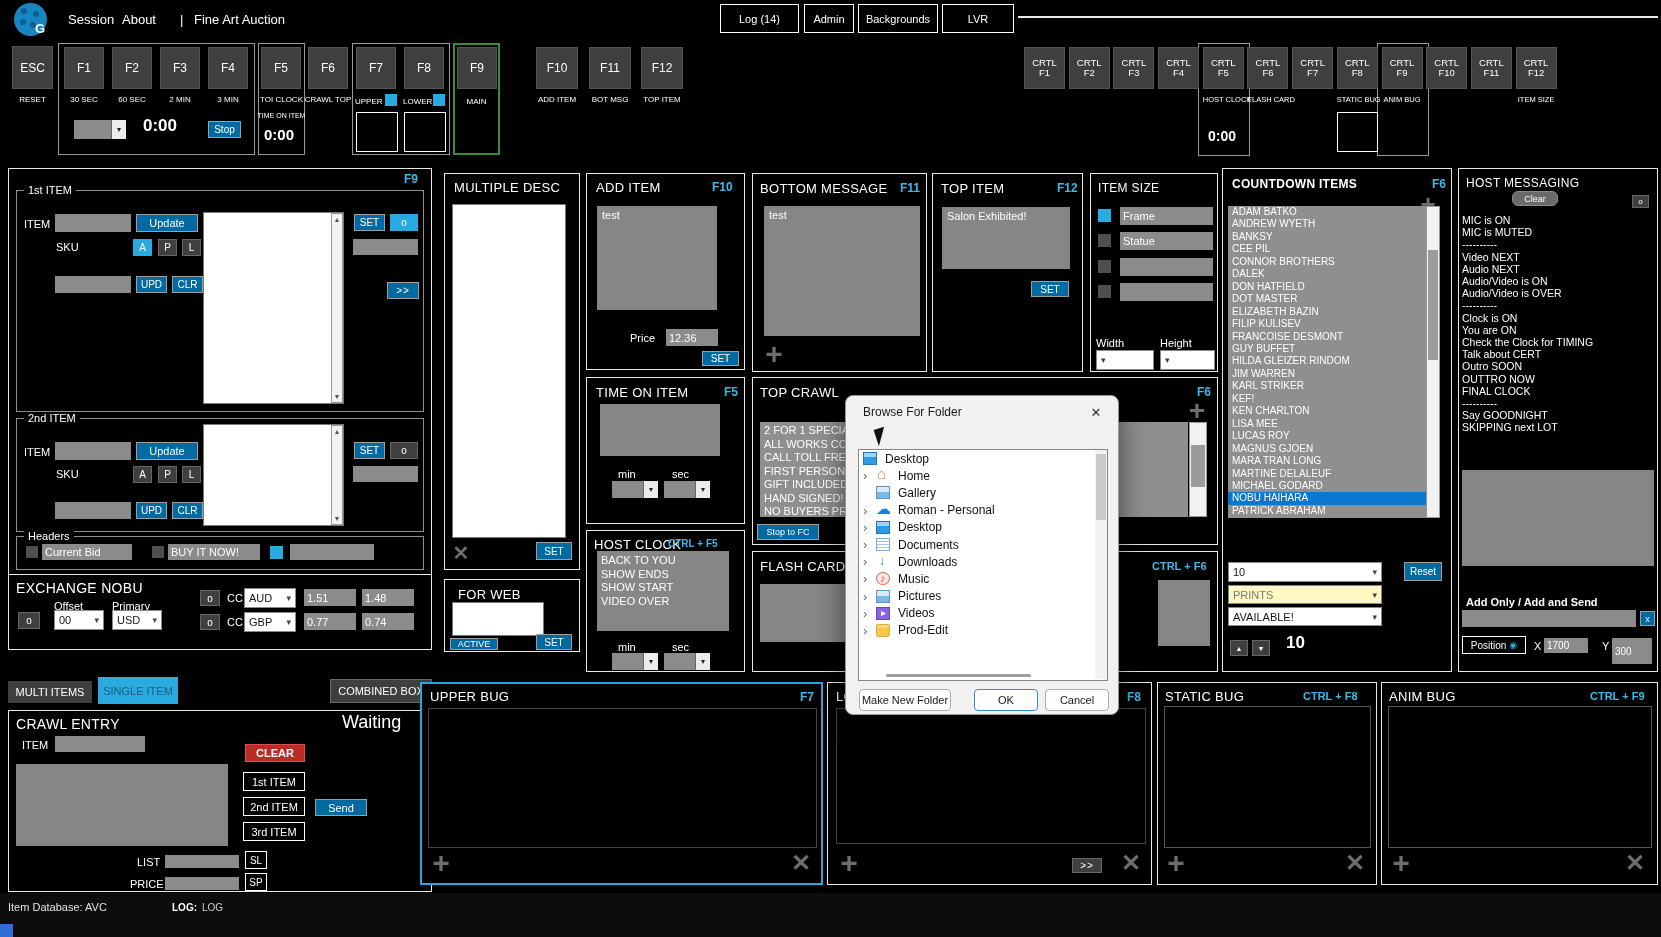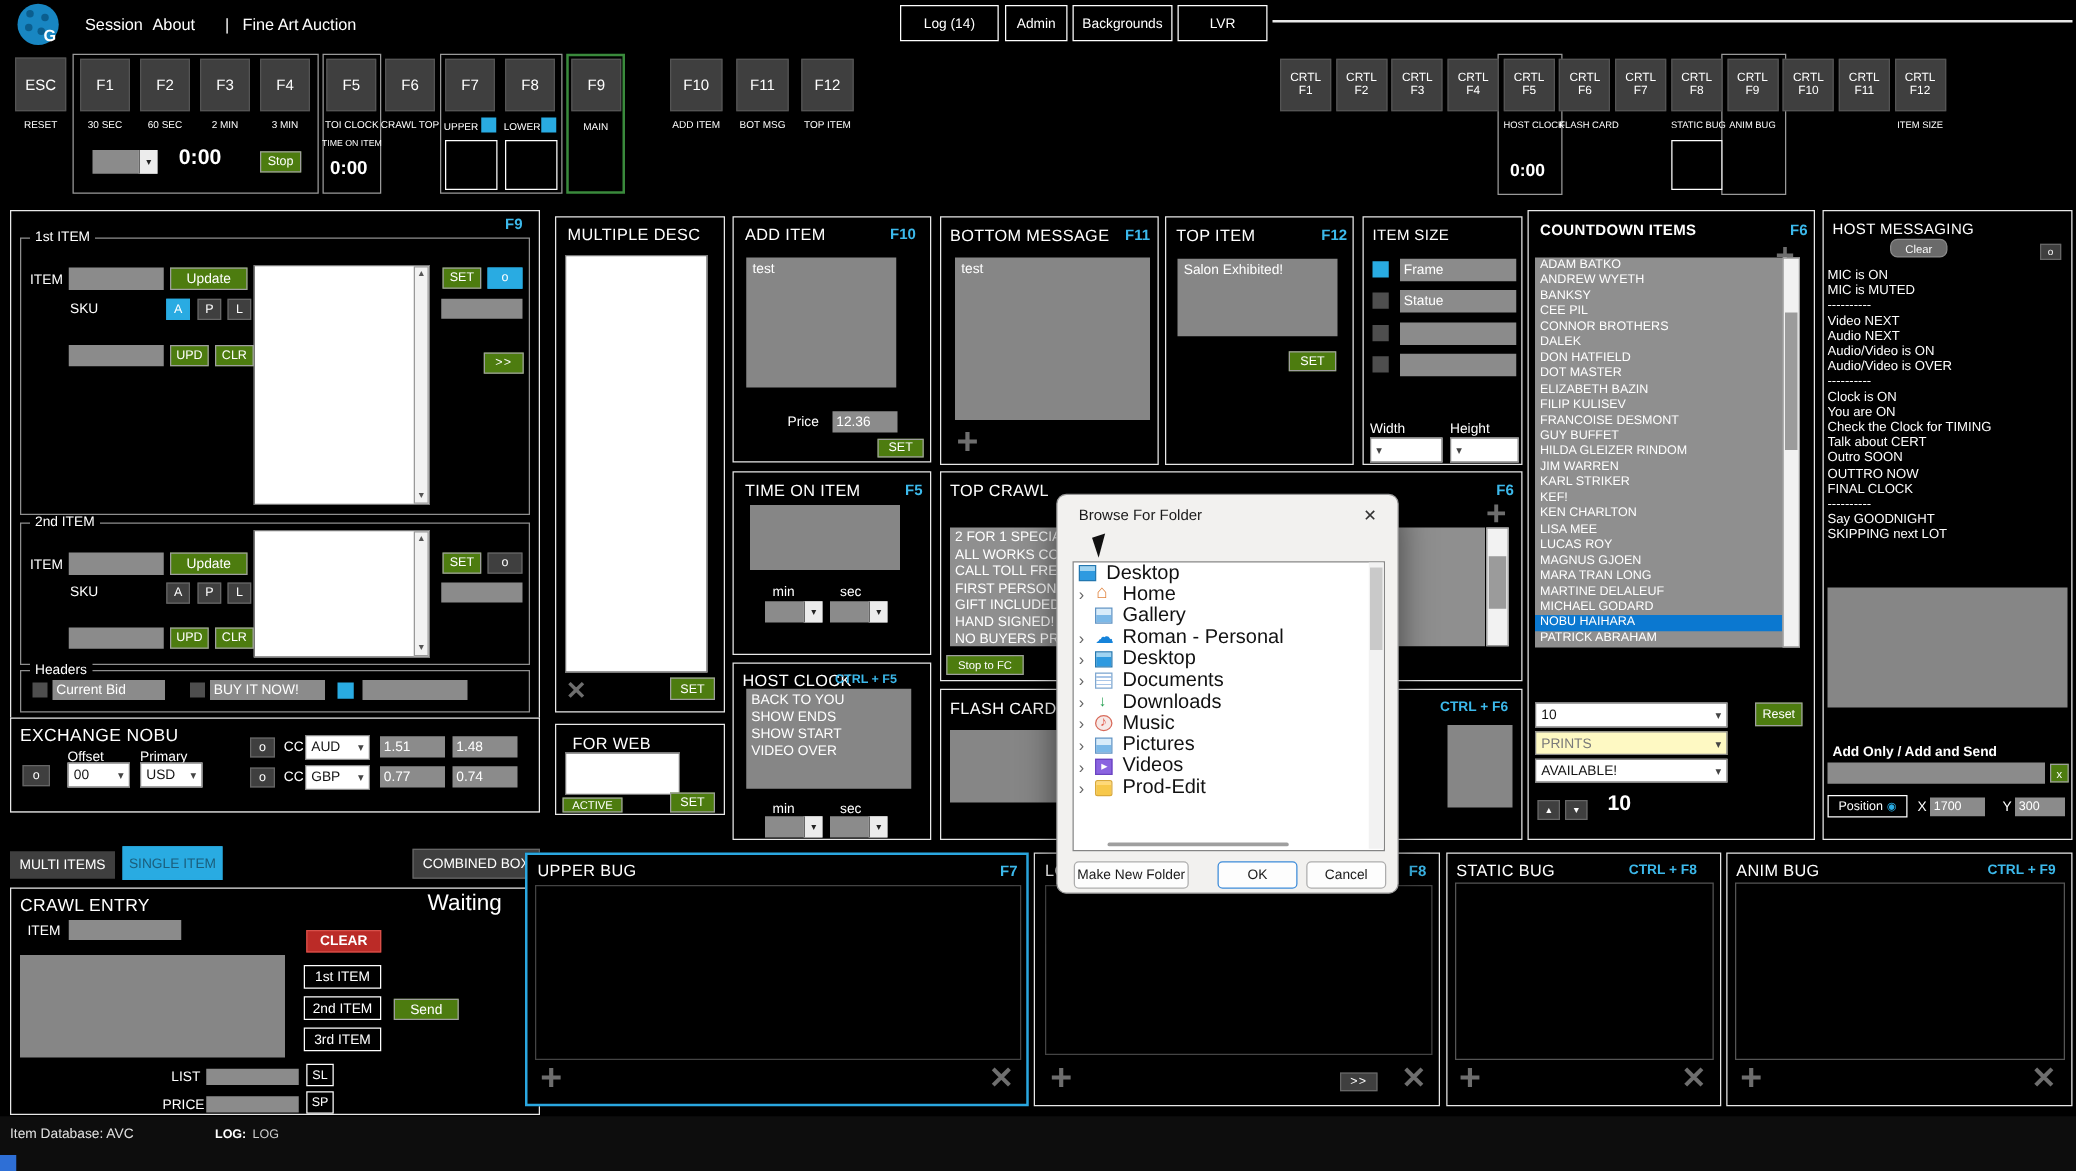--- a/index.html
+++ b/index.html
@@ -3,21 +3,21 @@
 <meta charset="utf-8">
 <style>
   html,body{margin:0;padding:0;background:#000;}
   body{width:1661px;height:937px;position:relative;overflow:hidden;
        font-family:"Liberation Sans",sans-serif;-webkit-font-smoothing:antialiased;}
   .abs{position:absolute;}
   .panel{position:absolute;border:1px solid #e8e8e8;background:#000;box-sizing:border-box;}
   .ptitle{position:absolute;color:#fff;font-size:13px;white-space:nowrap;letter-spacing:.3px;}
   .cy{position:absolute;color:#3cb9eb;font-size:12px;font-weight:bold;white-space:nowrap;}
   .lbl{position:absolute;color:#fff;font-size:11px;white-space:nowrap;}
-  .btn{position:absolute;background:#4d7c0f;border:1px solid #9e9e9e;color:#fff;font-size:10px;
+  .btn{position:absolute;background:#0369a1;border:1px solid #9e9e9e;color:#fff;font-size:10px;
        display:flex;align-items:center;justify-content:center;box-sizing:border-box;white-space:nowrap;}
   .btn.dark{background:#3f3f3f;border-color:#666;}
   .btn.cyanbg{background:#29abe2;border-color:#29abe2;}
   .btn.red{background:#bb2b27;border-color:#d8504a;font-weight:bold;font-size:11px;}
   .btn.outline{background:#000;border:1px solid #fff;font-size:11px;}
   .btn.pill{border-radius:6px;font-size:9px;background:#6a6a6a;border-color:#8a8a8a;}
   .fkey{position:absolute;background:#3f3f3f;border:1px solid #545454;color:#fff;font-size:12px;
         display:flex;align-items:center;justify-content:center;box-sizing:border-box;}
   .fgroup{position:absolute;border:1px solid #9a9a9a;box-sizing:border-box;}
   .fgroup.green{border:2px solid #3a8a3c;}
@@ -51,21 +51,21 @@
   .gtext{color:#fff;font-size:11px;padding:3px 5px;position:absolute;}
   
   .dlg{position:absolute;left:845px;top:395px;width:272px;height:318px;background:#f2f1ef;
        border:1px solid #979797;border-radius:8px;box-shadow:0 10px 28px rgba(0,0,0,.55);z-index:50;}
   .dlg-title{position:absolute;left:17px;top:9px;font-size:12px;color:#1a1a1a;}
   .dlg-x{position:absolute;right:13px;top:7px;font-size:13px;color:#333;width:18px;height:18px;
          display:flex;align-items:center;justify-content:center;}
   .dlg-x::before{content:"✕";}
   .tree{position:absolute;left:12px;top:53px;width:250px;height:232px;background:#fff;
         border:1px solid #858585;overflow:hidden;box-sizing:border-box;}
-  .trow{display:flex;align-items:center;height:17.2px;font-size:16px;color:#111;padding-left:4px;white-space:nowrap;}
+  .trow{display:flex;align-items:center;height:17.2px;font-size:12px;color:#111;padding-left:4px;white-space:nowrap;}
   .chev{width:13px;color:#666;font-size:13px;flex:none;visibility:hidden;line-height:1;}
   .chev::before{content:"›";}
   .trow.haschev .chev{visibility:visible;}
   .ticon{width:14px;height:13px;flex:none;margin-right:5px;position:relative;box-sizing:border-box;}
   .tlab{padding:0 3px;}
   .ticon-monitor{background:linear-gradient(180deg,#9fd4f2 0 35%,#2e9ae0 35%);border:1px solid #2277b0;}
   .ticon-home::before{content:"⌂";color:#e0823c;font-size:15px;position:absolute;top:-4px;left:1px;}
   .ticon-gallery,.ticon-pictures{background:linear-gradient(180deg,#d8ecfa 0 45%,#7cb9e8 45%);border:1px solid #5f93c4;}
   .ticon-cloud::before{content:"☁";color:#1583da;font-size:15px;position:absolute;top:-4px;left:0;}
   .ticon-documents{background:repeating-linear-gradient(180deg,#fff 0 2px,#a9c6e8 2px 3px);border:1px solid #7fa7d0;}
@@ -534,21 +534,21 @@
 <div class="lbl" style="left:1466px;top:596px;font-weight:bold;">Add Only / Add and Send</div>
 <div class="field" style="left:1462px;top:610px;width:174px;height:17px;"></div>
 <div class="btn" style="left:1640px;top:611px;width:15px;height:15px;font-size:9px;">x</div>
 <div class="btn outline" style="left:1462px;top:636px;width:64px;height:18px;font-size:10px;gap:3px;">
   <span>Position</span>
   <span style="color:#29abe2;font-size:9px;">◉</span>
 </div>
 <div class="lbl sm" style="left:1534px;top:640px;">X</div>
 <div class="field" style="left:1544px;top:638px;width:44px;height:15px;font-size:10px;">1700</div>
 <div class="lbl sm" style="left:1602px;top:640px;">Y</div>
-<div class="field" style="left:1612px;top:638px;width:40px;height:15px;font-size:10px;">300</div>
+<div class="field" style="left:1612px;top:638px;width:40px;height:26px;font-size:10px;">300</div>
 
 <div class="panel" style="left:420px;top:682px;width:403px;height:203px;border:2px solid #2aa7e0;"></div>
 <div class="ptitle" style="left:430px;top:689px;">UPPER BUG</div>
 <div class="cy" style="left:800px;top:690px;">F7</div>
 <div class="abs" style="left:428px;top:708px;width:387px;height:138px;border:1px solid #444;"></div>
 <div class="ic ic-plus" style="left:428px;top:850px;width:26px;height:26px;font-size:30px;"></div>
 <div class="ic ic-close" style="left:788px;top:850px;width:26px;height:26px;font-size:24px;"></div>
 
 <div class="panel" style="left:827px;top:682px;width:325px;height:203px;"></div>
 <div class="ptitle" style="left:836px;top:689px;">LOWER BUG</div>

